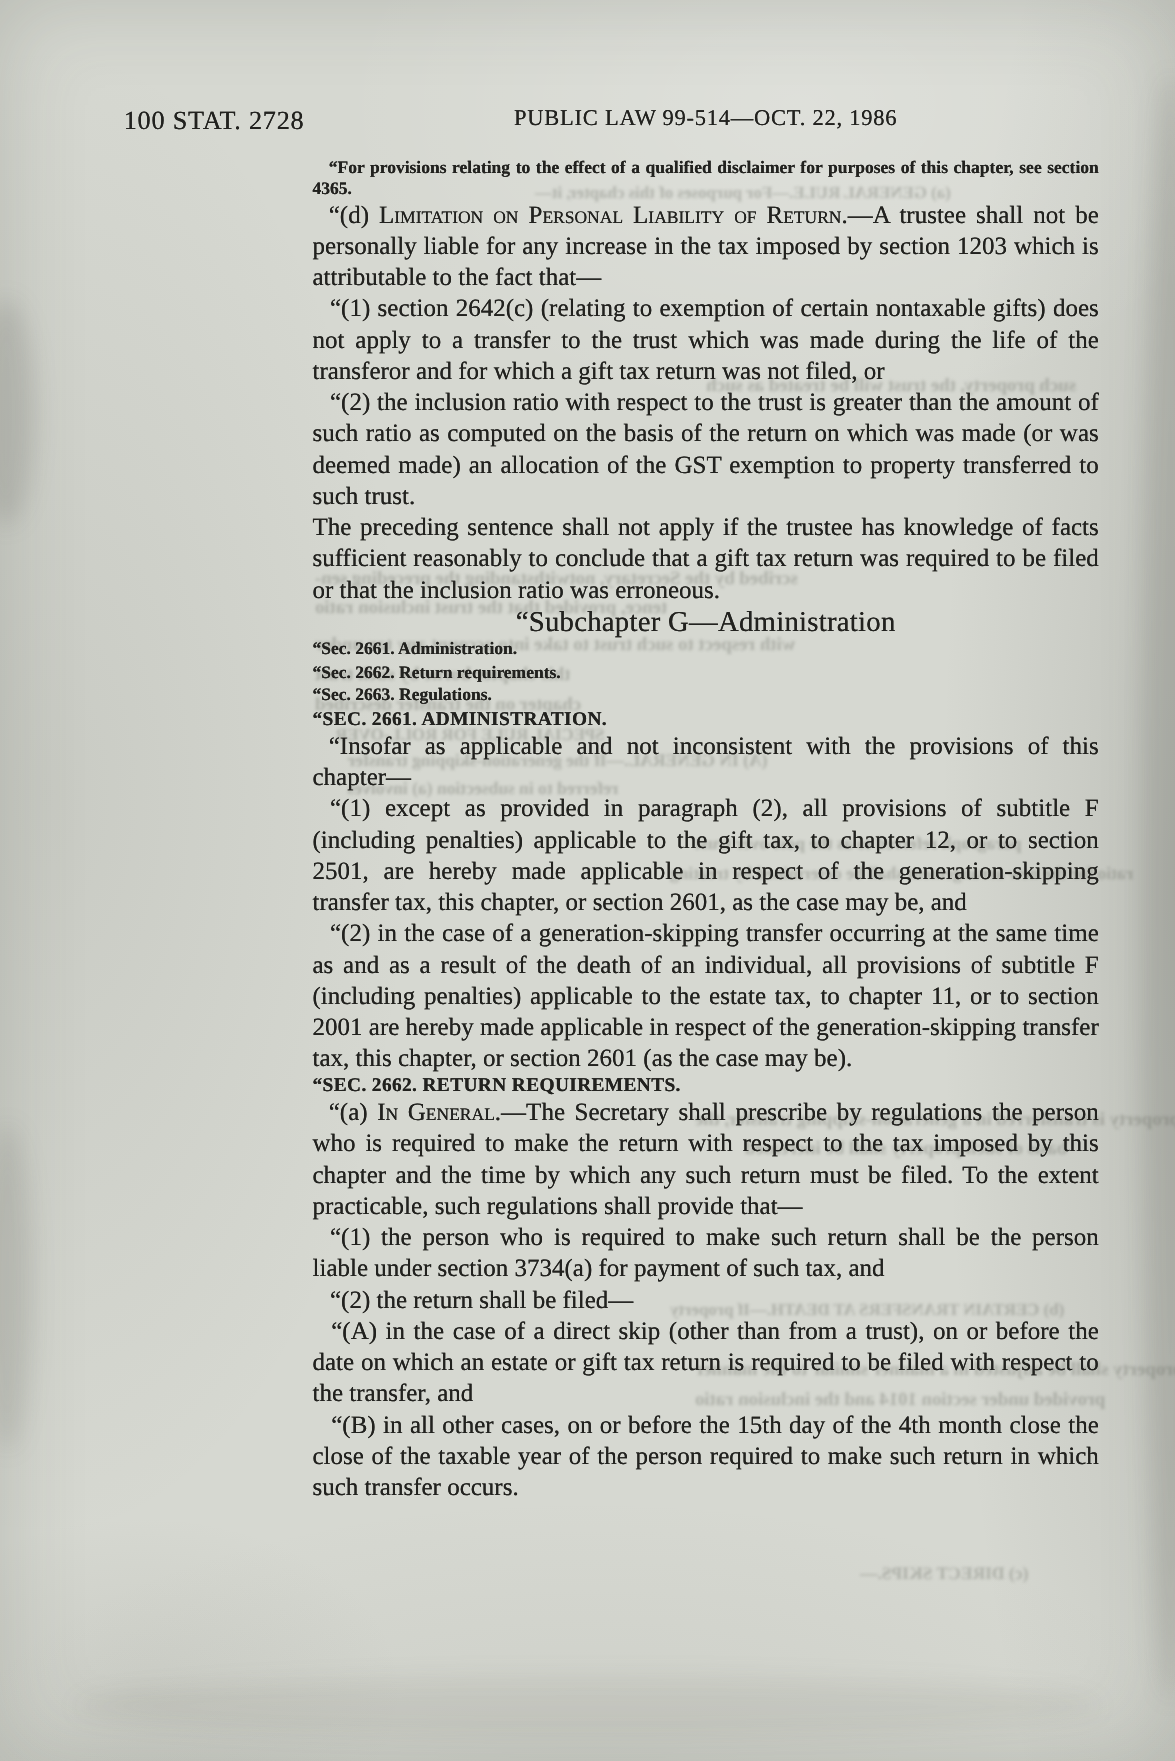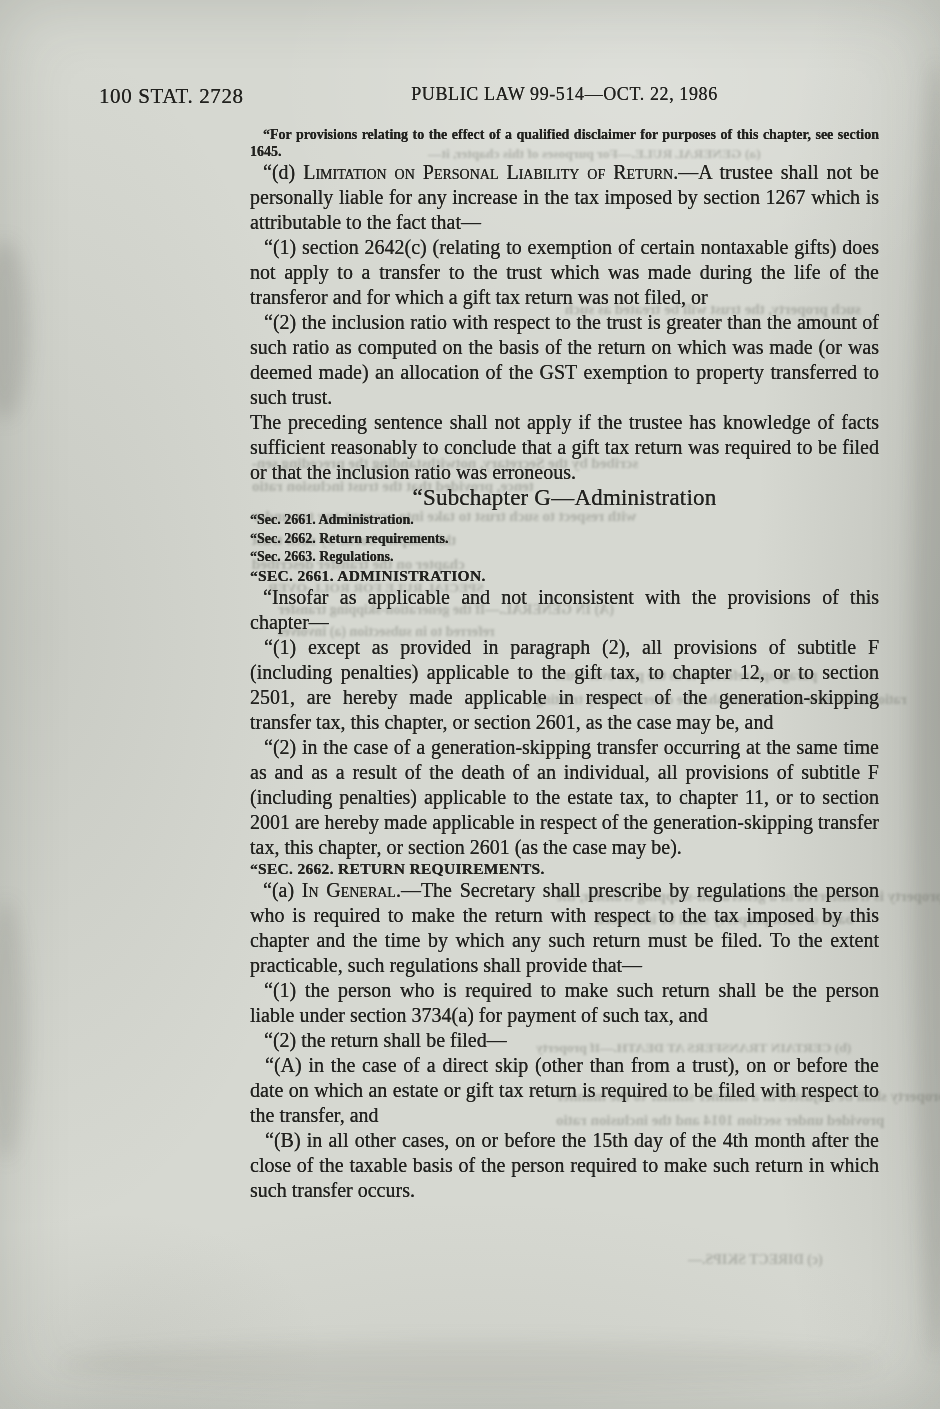--- a/index.html
+++ b/index.html
@@ -95,23 +95,23 @@
   <span class="ghost g14">(b) CERTAIN TRANSFERS AT DEATH.—If property</span>
   <span class="ghost g15">property shall be adjusted in a manner similar to the manner</span>
   <span class="ghost g16">provided under section 1014 and the inclusion ratio</span>
   <span class="ghost g17">(c) DIRECT SKIPS.—</span>
 
   <div class="hdr-stat ink">100 STAT. 2728</div>
   <div class="hdr-title ink">PUBLIC LAW 99-514—OCT. 22, 1986</div>
 
   <div class="content">
 
-    <p class="note ink">“For provisions relating to the effect of a qualified disclaimer for purposes of this chapter, see section 1645.</p>
+    <p class="note ink">“For provisions relating to the effect of a qualified disclaimer for purposes of this chapter, see section 4365.</p>
 
-    <p class="body-txt ind0 ink mt-par"><span>“(d) </span><span class="sc">Limitation on Personal Liability of Return</span><span>.—A trustee shall not be personally liable for any increase in the tax imposed by section 1267 which is attributable to the fact that—</span></p>
+    <p class="body-txt ind0 ink mt-par"><span>“(d) </span><span class="sc">Limitation on Personal Liability of Return</span><span>.—A trustee shall not be personally liable for any increase in the tax imposed by section 1203 which is attributable to the fact that—</span></p>
 
     <p class="body-txt lvl1 ink">“(1) section 2642(c) (relating to exemption of certain nontaxable gifts) does not apply to a transfer to the trust which was made during the life of the transferor and for which a gift tax return was not filed, or</p>
 
     <p class="body-txt lvl1 ink">“(2) the inclusion ratio with respect to the trust is greater than the amount of such ratio as computed on the basis of the return on which was made (or was deemed made) an allocation of the GST exemption to property transferred to such trust.</p>
 
     <p class="body-txt flush ink">The preceding sentence shall not apply if the trustee has knowledge of facts sufficient reasonably to conclude that a gift tax return was required to be filed or that the inclusion ratio was erroneous.</p>
 
     <p class="subchapter ink">“Subchapter G—Administration</p>
 
     <div class="toc-group">
@@ -131,16 +131,16 @@
     <p class="sec-heading ink mt-big">“SEC. 2662. RETURN REQUIREMENTS.</p>
 
     <p class="body-txt ind0 ink mt-par"><span>“(a) </span><span class="sc">In General</span><span>.—The Secretary shall prescribe by regulations the person who is required to make the return with respect to the tax imposed by this chapter and the time by which any such return must be filed. To the extent practicable, such regulations shall provide that—</span></p>
 
     <p class="body-txt lvl1 ink">“(1) the person who is required to make such return shall be the person liable under section 3734(a) for payment of such tax, and</p>
 
     <p class="body-txt lvl1 ink">“(2) the return shall be filed—</p>
 
     <p class="body-txt lvl2 ink">“(A) in the case of a direct skip (other than from a trust), on or before the date on which an estate or gift tax return is required to be filed with respect to the transfer, and</p>
 
-    <p class="body-txt lvl2 ink">“(B) in all other cases, on or before the 15th day of the 4th month after the close of the taxable basis of the person required to make such return in which such transfer occurs.</p>
+    <p class="body-txt lvl2 ink">“(B) in all other cases, on or before the 15th day of the 4th month close the close of the taxable year of the person required to make such return in which such transfer occurs.</p>
 
   </div>
 </div>
 
 </body></html>

